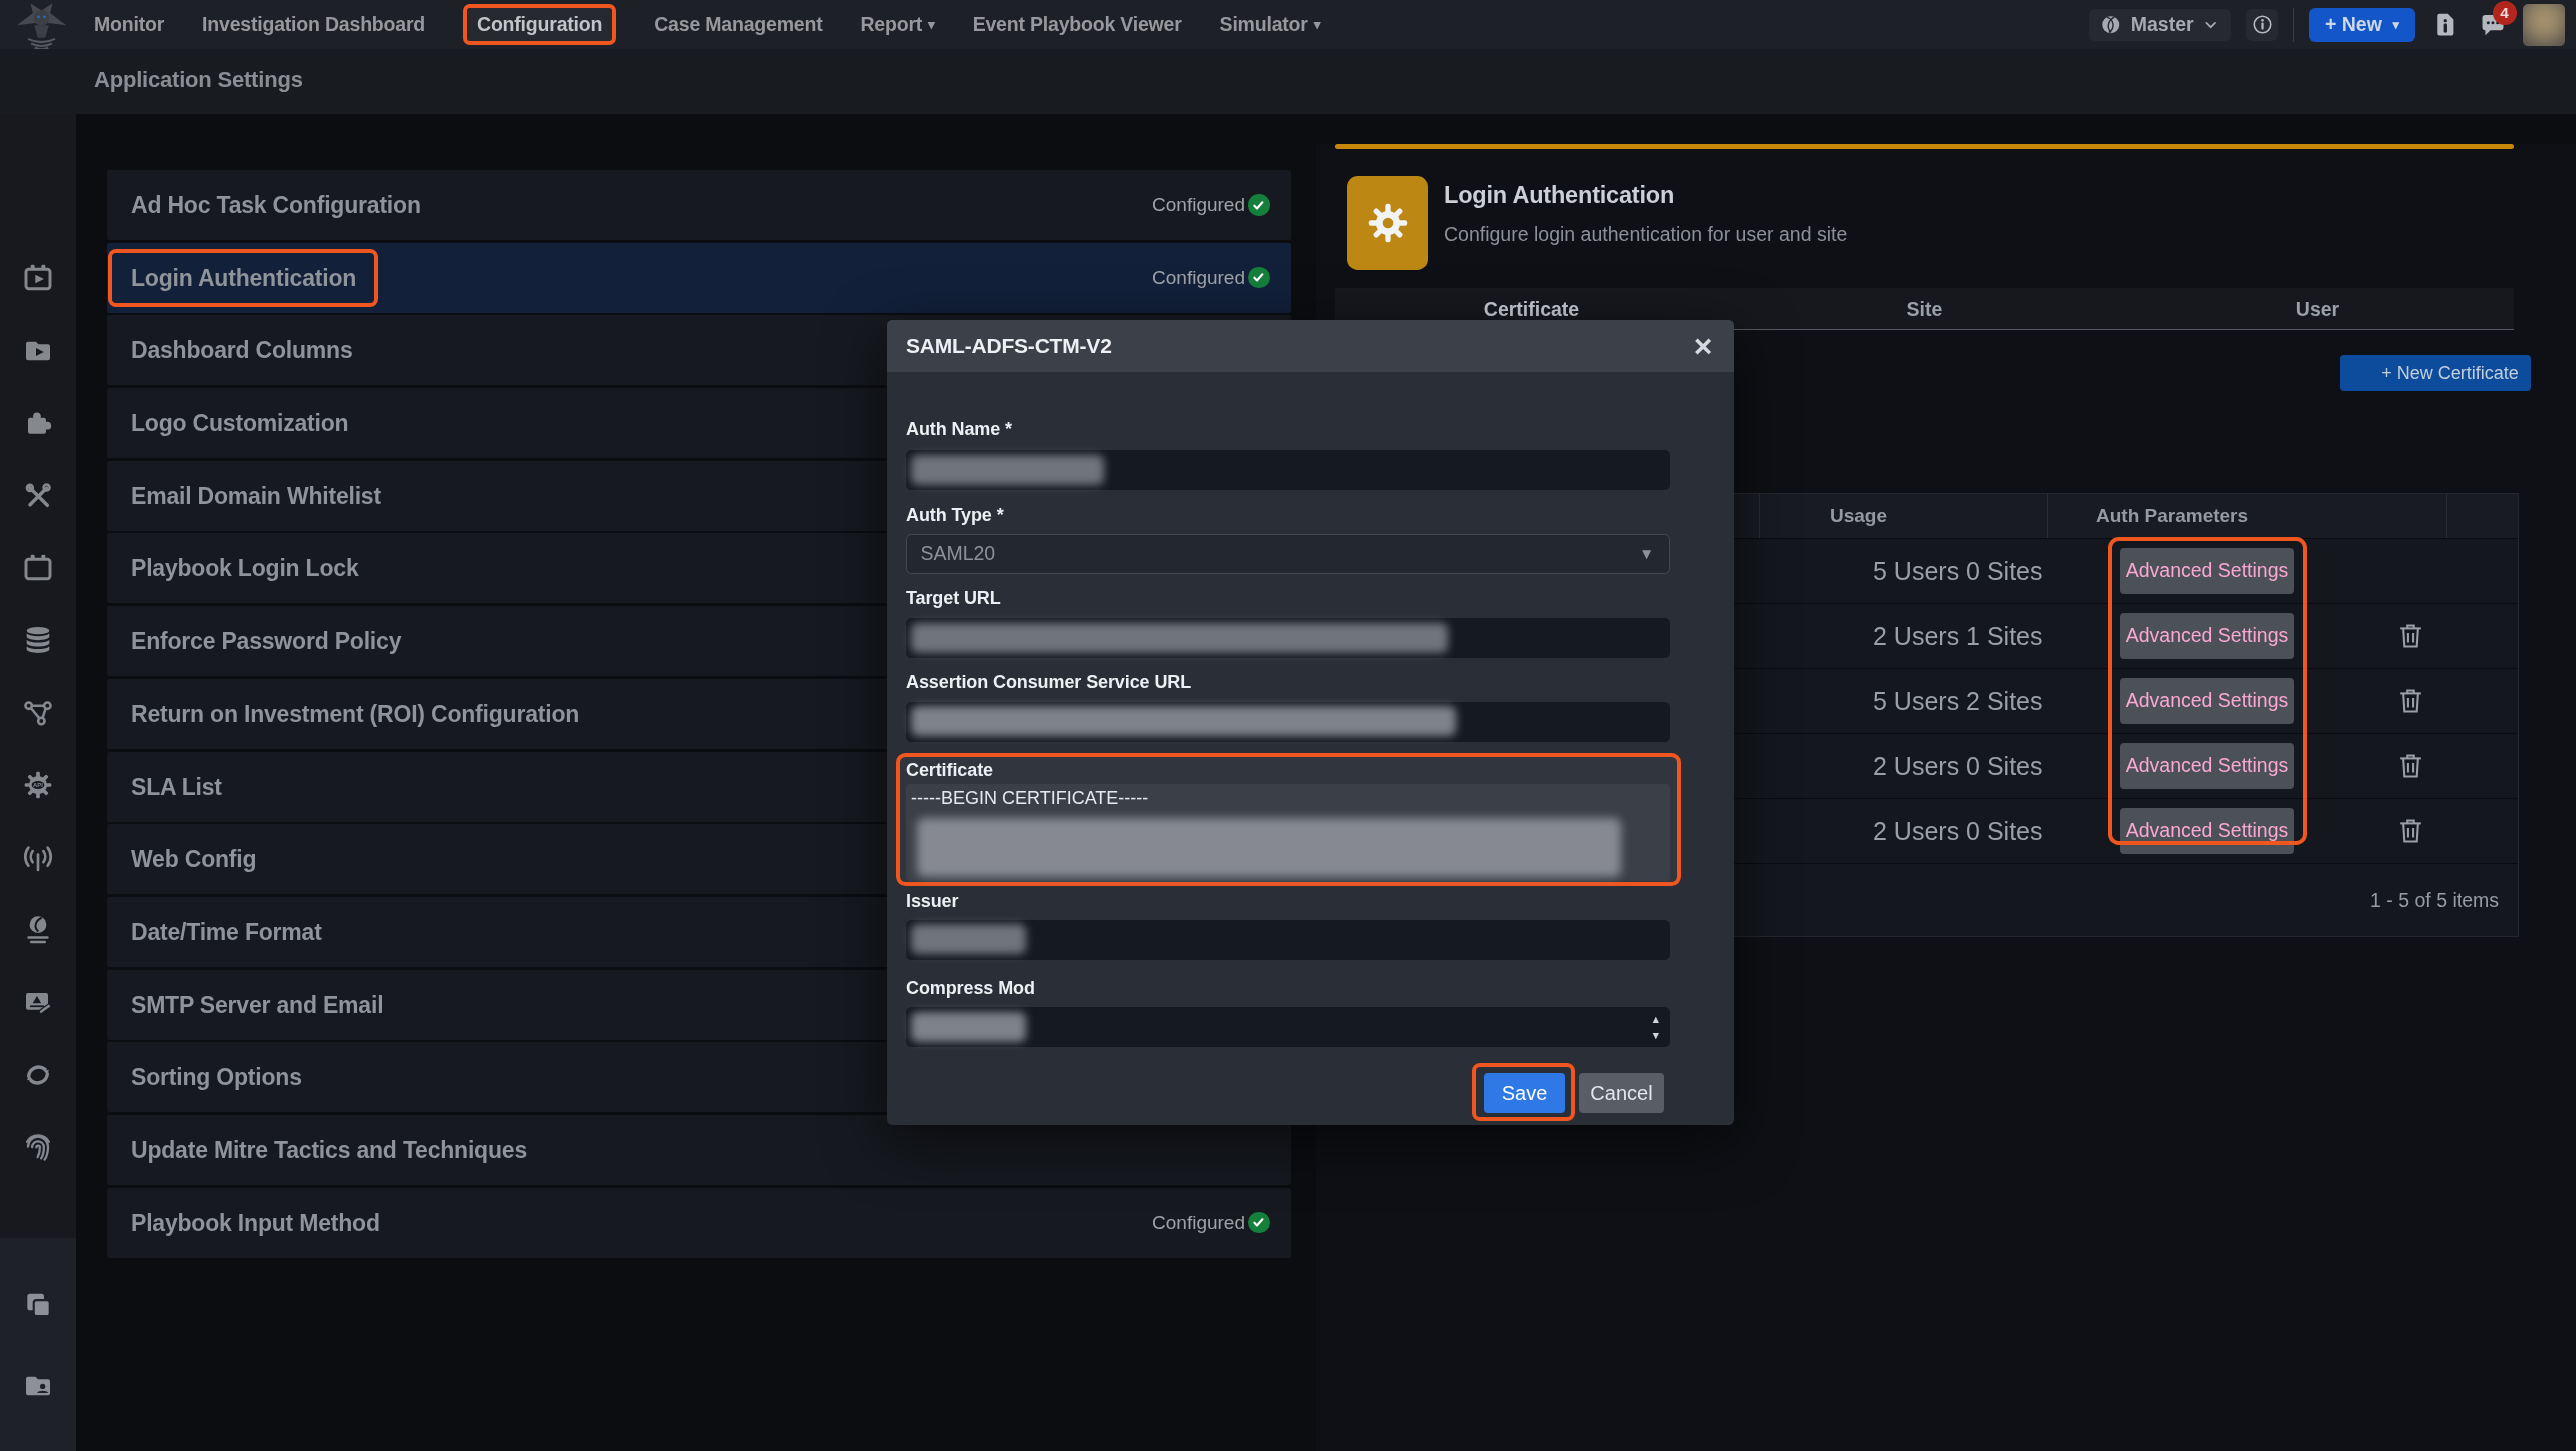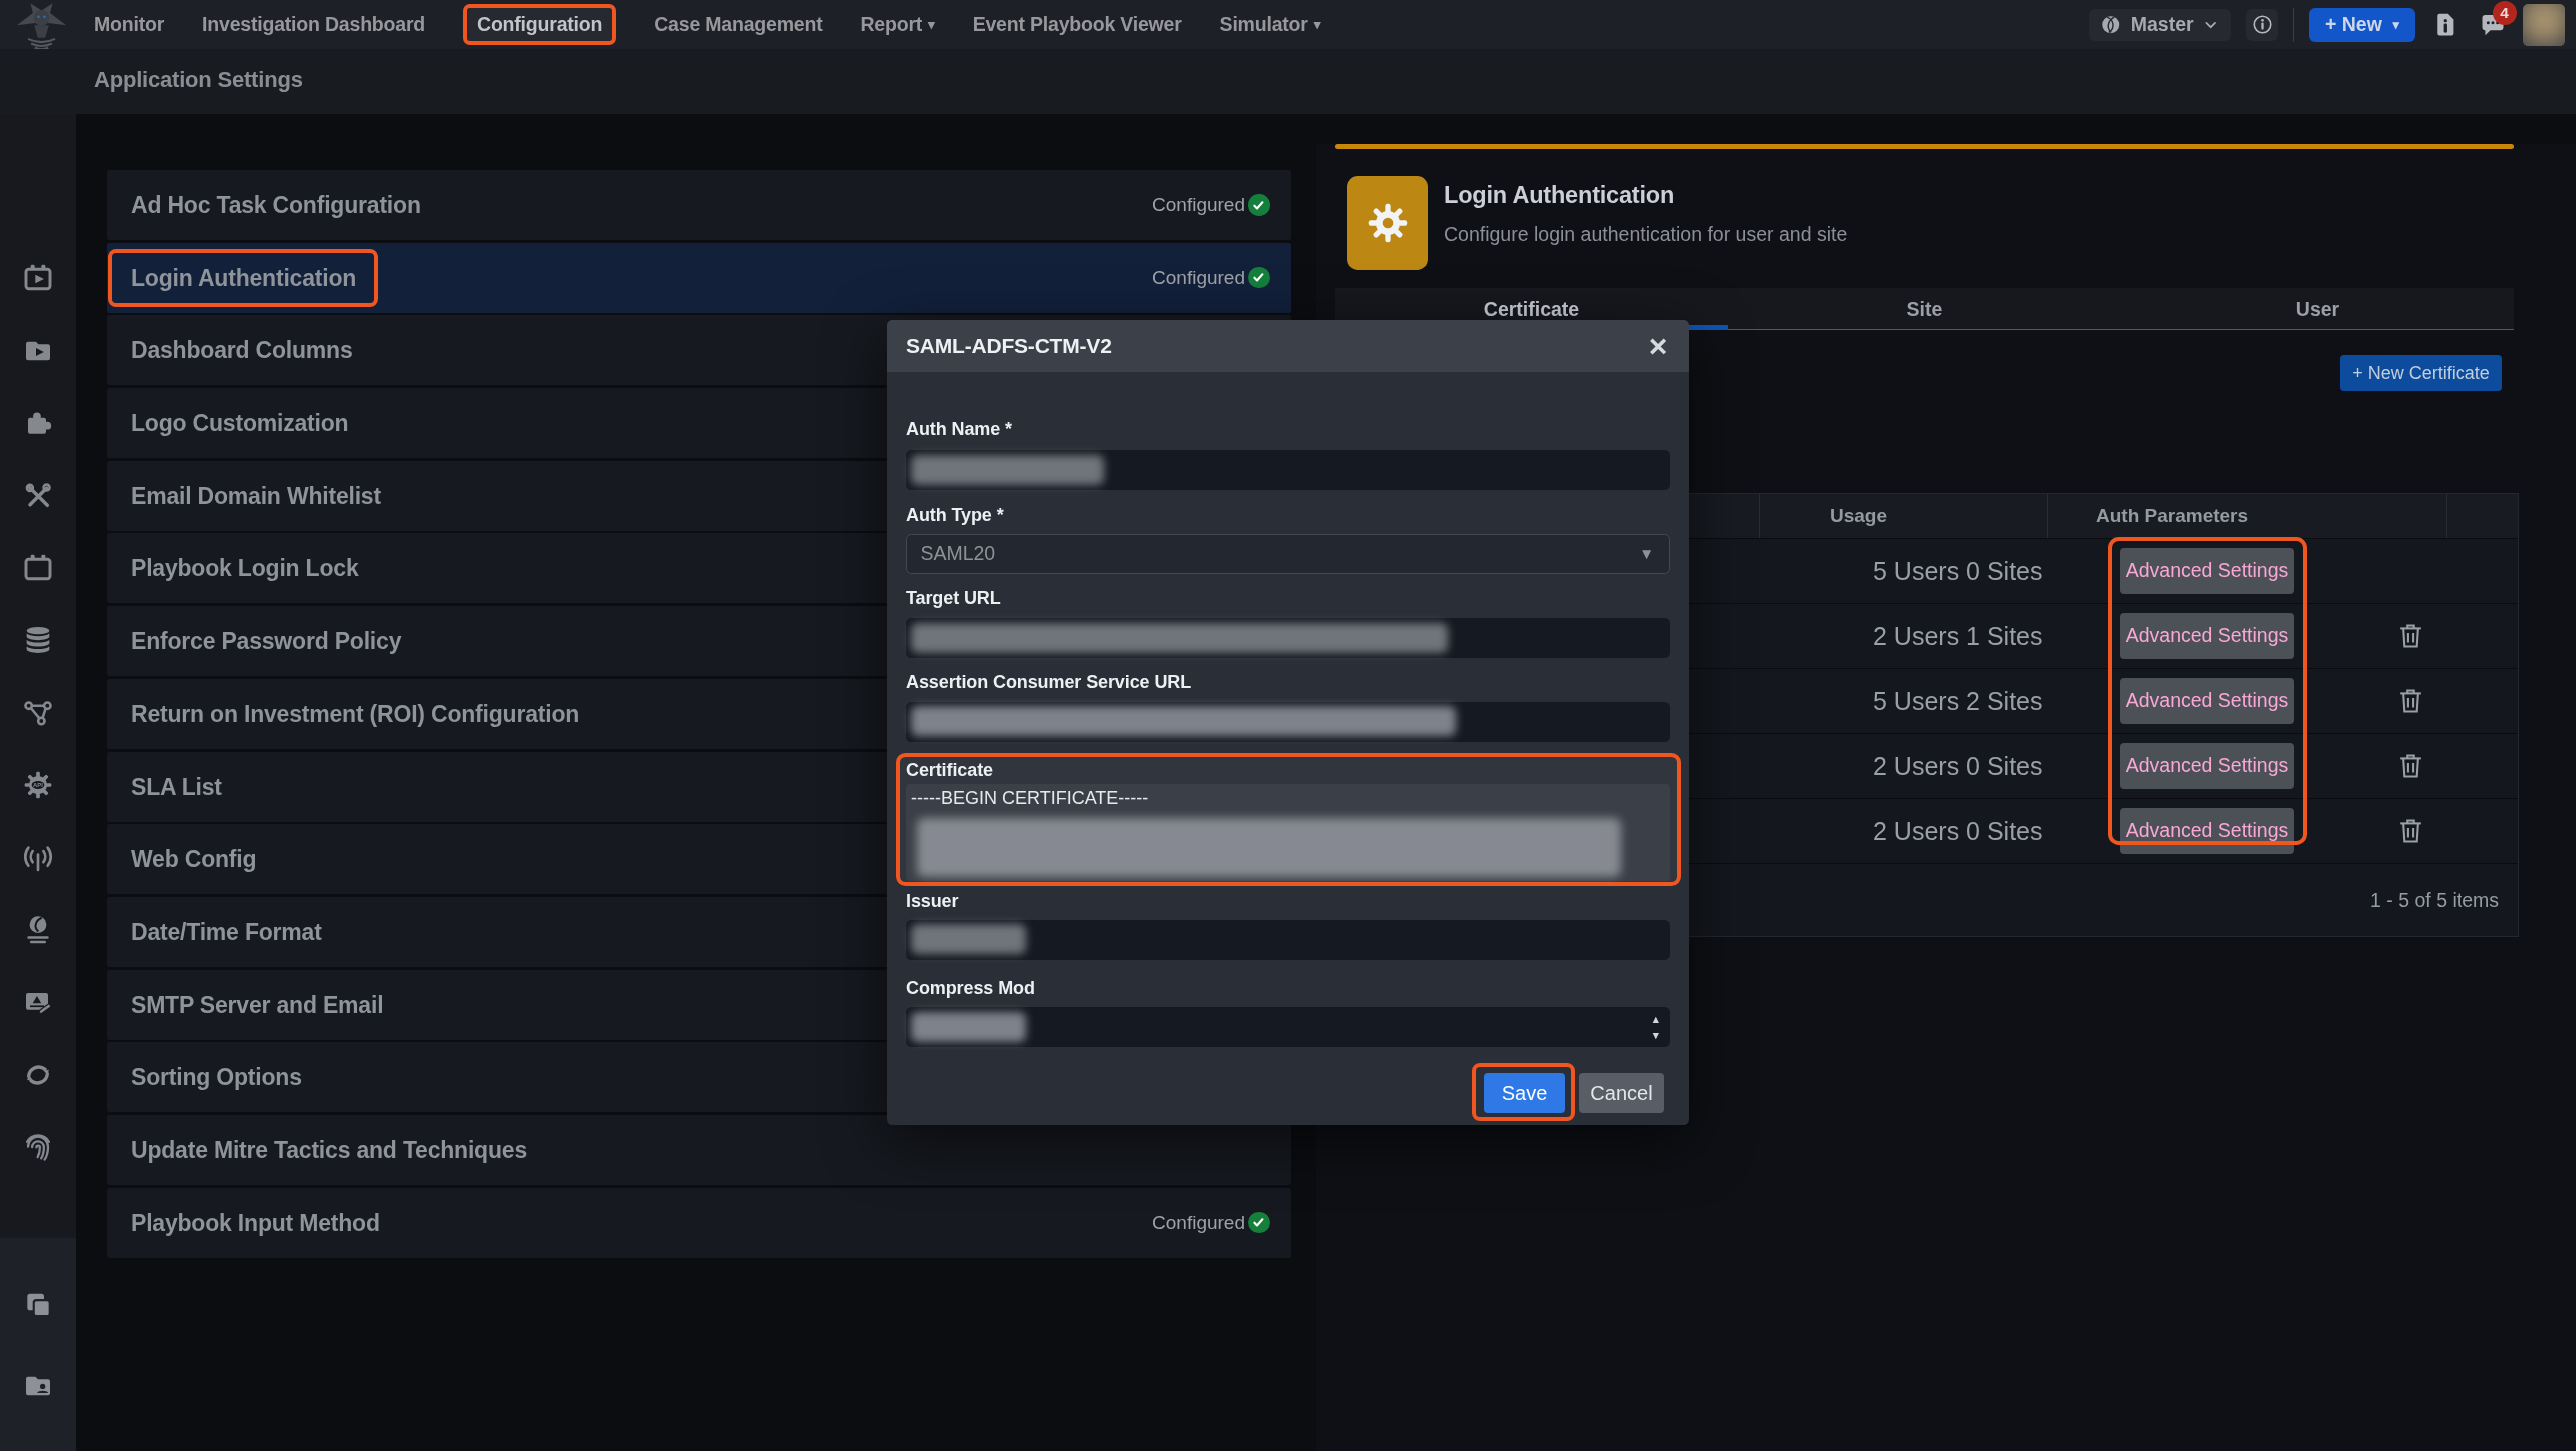--- a/index.html
+++ b/index.html
@@ -58,40 +58,40 @@
   .panel-gear svg{width:44px;height:44px;}
   .panel-title{position:absolute;left:1444px;top:182px;font-size:23.5px;font-weight:bold;color:#ccd0d6;letter-spacing:-0.2px;}
   .panel-sub{position:absolute;left:1444px;top:223px;font-size:19.5px;color:#8c9096;}
   .tab-strip{position:absolute;left:1335px;top:288px;width:1179px;height:42px;background:#16181e;}
   .tabs{position:absolute;left:1335px;top:288px;width:1179px;height:42px;display:flex;}
   .tab{flex:1;text-align:center;font-size:19.5px;font-weight:bold;color:#9aa0a6;line-height:42px;}
   .tab.active{color:#c9cdd3;}
   .tab-line{position:absolute;left:1335px;top:329px;width:1179px;height:1.3px;background:#56595f;}
   .tab-ind{position:absolute;left:1335px;top:325px;width:393px;height:5.4px;background:#0f55b5;}
   .new-cert{position:absolute;left:2340px;top:355px;width:162px;height:36px;background:#0d4c9c;border-radius:4px;
-            display:flex;align-items:center;justify-content:center;font-size:18px;color:#c3cedd;}
+            display:flex;align-items:center;justify-content:center;font-size:18px;color:#c3cedd;padding-left:29px;}
 
   
   .cert-table{position:absolute;left:1331px;top:493px;width:1188px;background:#14171d;border:0.7px solid #24272e;box-sizing:border-box;}
   .thead{position:relative;height:44px;background:#181b22;}
   .th{position:absolute;top:0;line-height:44px;font-size:19px;font-weight:bold;color:#959aa1;}
   .th-sep{position:absolute;top:0;width:1.3px;height:44px;background:#2a2d34;}
   .trow{position:relative;height:64px;border-top:1.3px solid #0a0c10;background:#14171d;}
   .t-usage{position:absolute;left:498px;top:0;line-height:64px;font-size:25px;color:#9aa0a6;margin-left:43px;}
   .adv-btn{position:absolute;left:788px;top:8.7px;width:174px;height:46px;background:#4c5057;border-radius:4px;
            display:flex;align-items:center;justify-content:center;font-size:19.5px;color:#f9a8d4;}
   .t-trash{position:absolute;left:1063px;top:16px;width:31px;height:31px;}
   .tfoot{position:relative;height:72px;border-top:1.3px solid #0a0c10;}
   .foot-text{position:absolute;right:19px;top:0;line-height:72px;font-size:19.5px;color:#979ca3;}
   .col-highlight{position:absolute;left:2108px;top:537px;width:199px;height:308px;border:4.7px solid #f0561f;
                  border-radius:10.7px;box-sizing:border-box;z-index:5;}
 
   
   .modal{position:absolute;left:887px;top:320px;width:802px;height:805px;background:#2a2e36;border-radius:5.4px;
-         box-shadow:0 16px 60px rgba(0,0,0,0.6);z-index:10;}
+         box-shadow:0 16px 60px rgba(0,0,0,0.6);z-index:10;padding-left:45px;}
   .m-head{position:absolute;left:0;top:0;width:100%;height:52px;background:#3b4049;border-radius:5.4px 5.4px 0 0;}
   .m-title{position:absolute;left:19px;top:0;line-height:52px;font-size:21px;font-weight:bold;color:#eef0f3;letter-spacing:-0.2px;}
   .m-close{position:absolute;right:12px;top:0;width:38px;height:52px;display:flex;align-items:center;justify-content:center;
            font-size:32px;color:#d6d9de;font-weight:bold;}
   .m-label{position:absolute;left:19px;font-size:18px;font-weight:bold;color:#edf0f3;letter-spacing:-0.1px;}
   .m-input{position:absolute;left:19px;width:764px;height:40px;background:#151922;border-radius:5.4px;box-sizing:border-box;}
   .m-select{position:absolute;left:19px;width:764px;height:40px;background:#23272f;border:1.3px solid #44484f;
             border-radius:5.4px;box-sizing:border-box;}
   .m-select .val{position:absolute;left:13.4px;line-height:37px;font-size:19.5px;color:#8d9298;}
   .m-select .caret{position:absolute;right:14.8px;line-height:37px;font-size:15.4px;color:#8d9298;}

